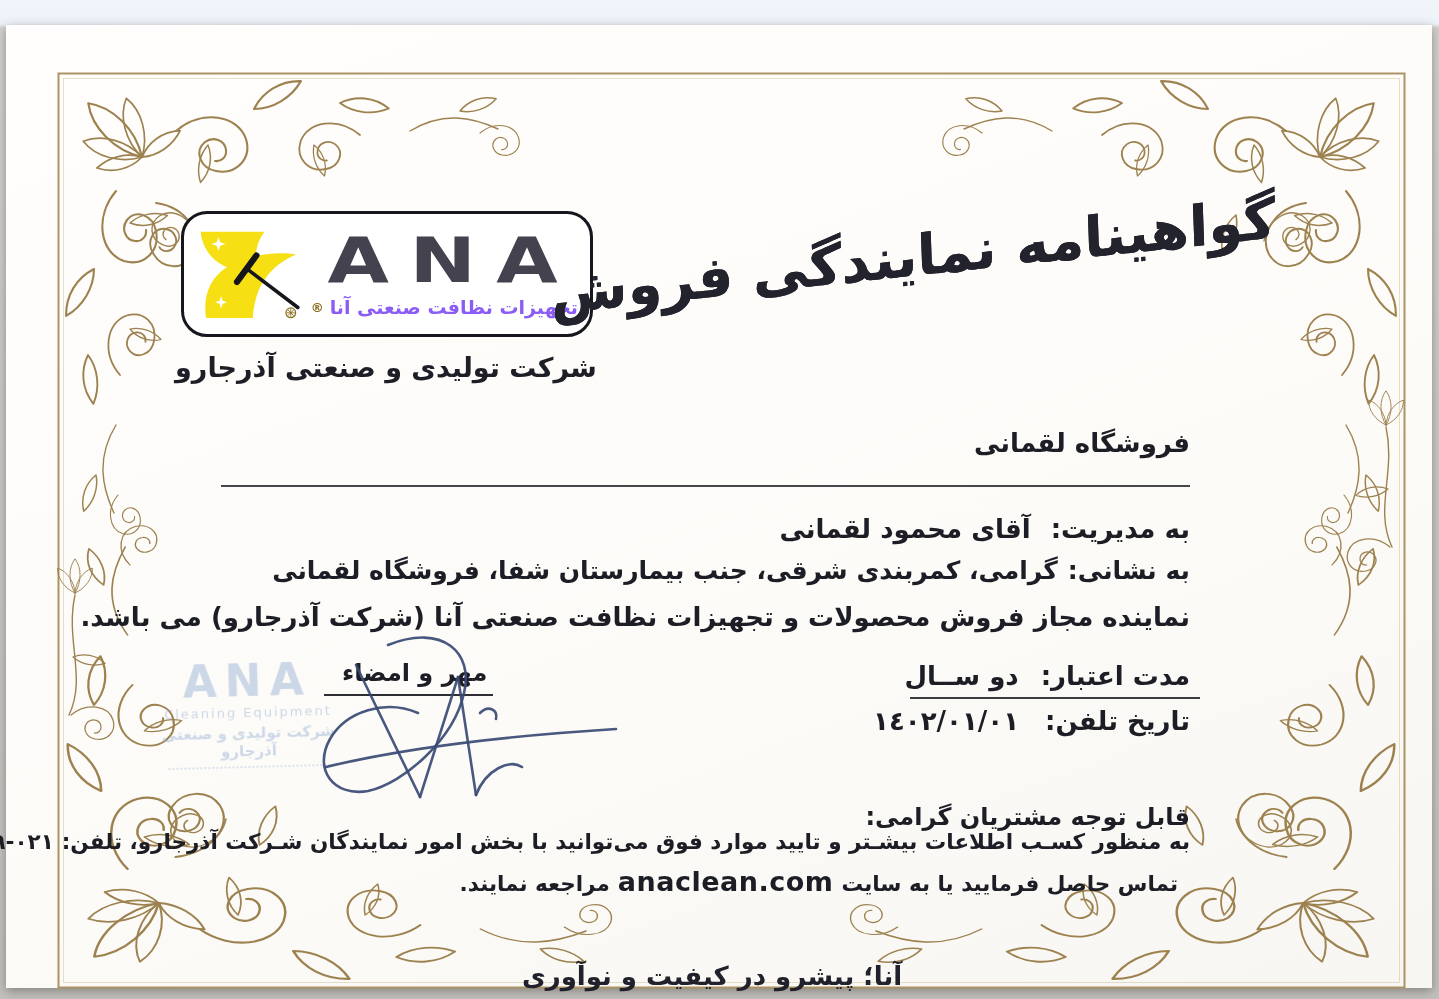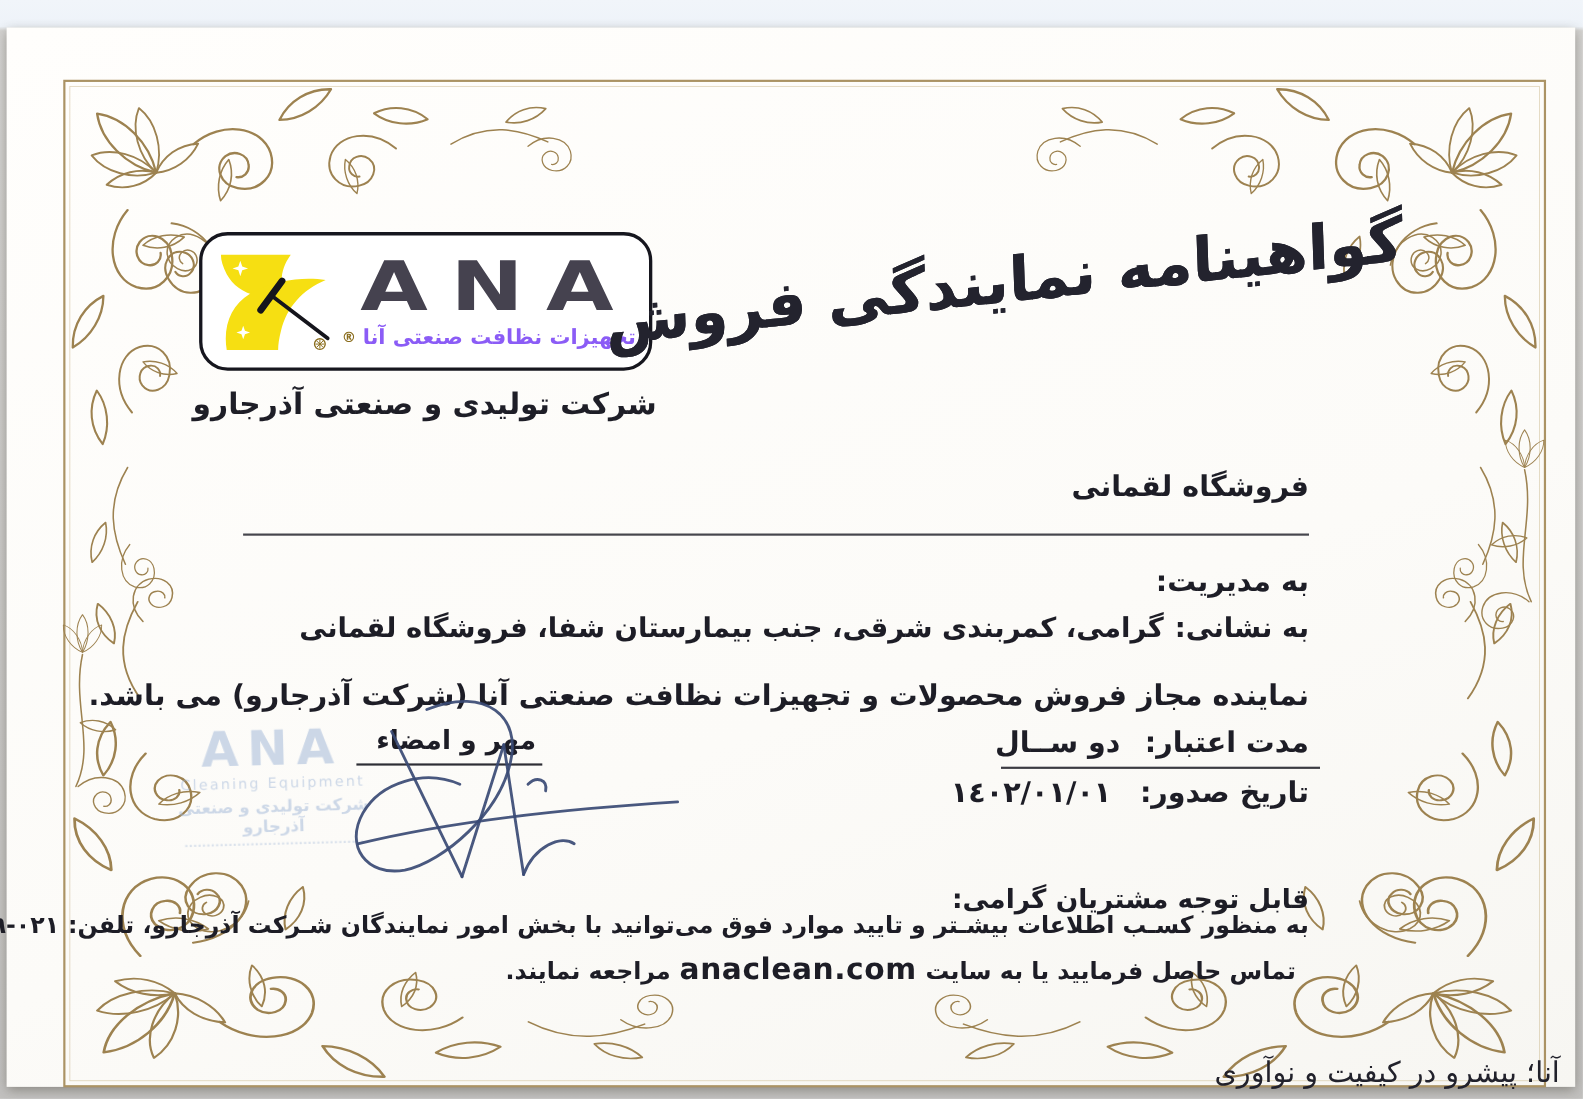--- a/index.html
+++ b/index.html
@@ -47,21 +47,21 @@
     transform:rotate(-6deg) skewX(-4deg);
     text-shadow:0 0 .6px #23232e;
   }
   
   .body-block{position:absolute;top:400px;right:242px;width:990px;height:500px;direction:rtl;color:#1d1d26;}
   .row{position:absolute;right:0;display:flex;gap:14px;white-space:nowrap;font-weight:bold;}
   .r1{top:3px;font-size:26px;}
   .hr1{position:absolute;top:60px;right:0;width:969px;border-top:2.5px solid #46464d;}
   .r2{top:89px;font-size:26px;gap:20px;}
   .r3{top:131px;font-size:25px;gap:10px;}
-  .r4{top:177px;font-size:26px;letter-spacing:.2px;margin-top:16px;}
+  .r4{top:177px;font-size:26px;letter-spacing:.2px;}
   .r5{top:236px;font-size:26px;gap:22px;}
   .hr2{position:absolute;top:272px;right:-10px;width:290px;border-top:2.5px solid #3b3b42;}
   .r6{top:281px;font-size:26px;gap:26px;}
   .r7{top:378px;font-size:24px;}
   .r8{top:404px;font-size:21.5px;gap:8px;}
   .r9{top:441px;right:12px;font-size:21.5px;gap:8px;align-items:baseline;}
   .site{font-size:27px;font-weight:bold;letter-spacing:.5px;direction:ltr;}
   .phone{direction:ltr;unicode-bidi:isolate;}
   .datev{direction:ltr;unicode-bidi:isolate;}
   
@@ -76,22 +76,22 @@
     position:absolute;left:126px;top:634px;width:232px;
     text-align:center;color:#9db4d6;opacity:.5;filter:blur(.4px);
     transform:rotate(-1.5deg);pointer-events:none;
   }
   .ghost-brand{font-size:44px;font-weight:900;letter-spacing:8px;line-height:44px;}
   .ghost-sub{font-size:13px;letter-spacing:2px;margin-top:2px;}
   .ghost-fa{font-size:15px;font-weight:bold;direction:rtl;margin-top:4px;}
   .ghost-line{border-top:2px dotted #b9c9e0;width:70%;margin:6px auto 0;}
   
   .slogan{
-    position:absolute;left:0;top:936px;width:1412px;text-align:right;
-    font-size:26px;font-weight:normal;color:#21212b;direction:rtl;
+    position:absolute;left:0;top:936px;width:1412px;text-align:center;
+    font-size:26px;font-weight:bold;color:#21212b;direction:rtl;
   }
 </style>
 </head>
 <body>
 
 <div class="paper">
 
   <svg class="orn" width="1439" height="999" viewBox="0 0 1439 999" aria-hidden="true">
     <defs>
       <path id="pt" d="M0,0 C-15,-24 -15,-56 0,-76 C15,-56 15,-24 0,0 Z"></path>
@@ -169,36 +169,37 @@
   <div class="cert-title">گواهینامه نمایندگی فروش</div>
 
   <div class="body-block">
     <div class="row r1">
       <span>فروشگاه لقمانی</span>
     </div>
     <div class="hr1"></div>
 
     <div class="row r2">
       <span>به مدیریت:</span>
+      <span>آقای محمود لقمانی</span>
     </div>
     <div class="row r3">
       <span>به نشانی:</span>
       <span>گرامی، کمربندی شرقی، جنب بیمارستان شفا، فروشگاه لقمانی</span>
     </div>
     <div class="row r4">
       <span>نماینده مجاز فروش محصولات و تجهیزات نظافت صنعتی آنا (شرکت آذرجارو) می باشد.</span>
     </div>
 
     <div class="row r5">
       <span>مدت اعتبار:</span>
       <span>دو ســال</span>
     </div>
     <div class="hr2"></div>
     <div class="row r6">
-      <span>تاریخ صدور:</span>
+      <span>تاریخ تلفن:</span>
       <span class="datev">١٤٠٢/٠١/٠١</span>
     </div>
 
     <div class="row r7">
       <span>قابل توجه مشتریان گرامی:</span>
     </div>
     <div class="row r8">
       <span>به منظور کسـب اطلاعات بیشـتر و تایید موارد فوق می‌توانید با بخش امور نمایندگان شـرکت آذرجارو، تلفن:</span>
       <span class="phone">٠٢١-٦٦٧١٢٩٧٩</span>
     </div>

